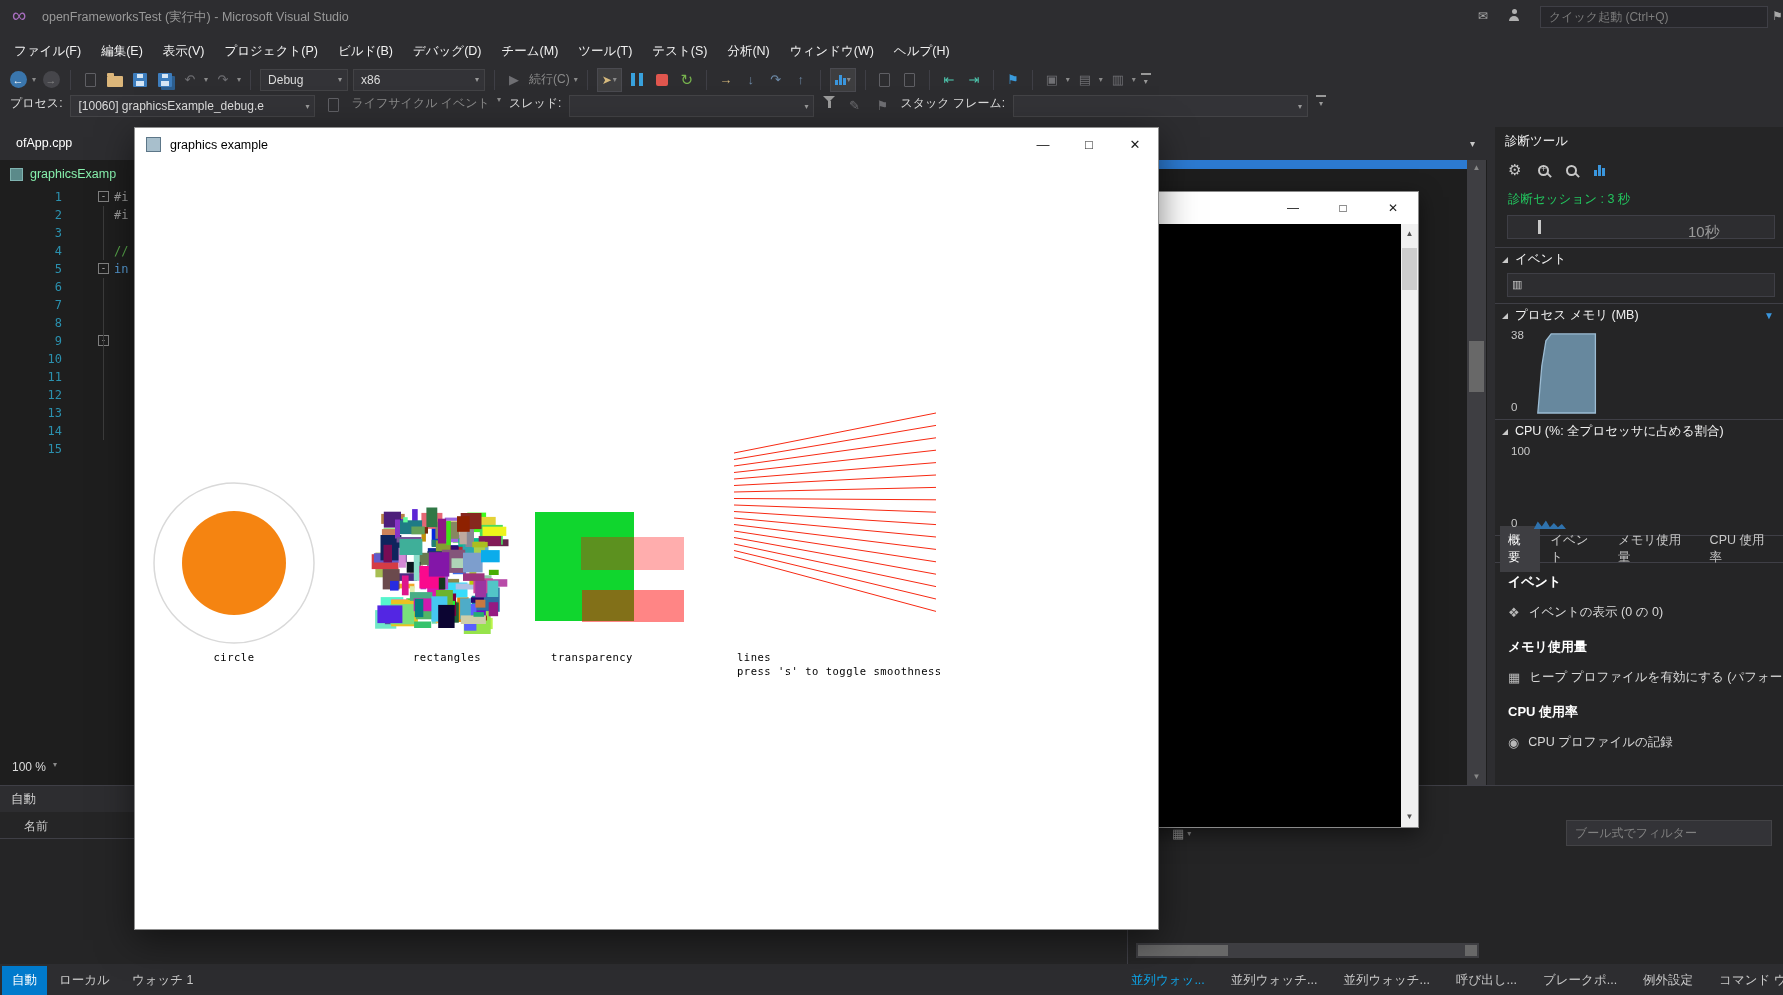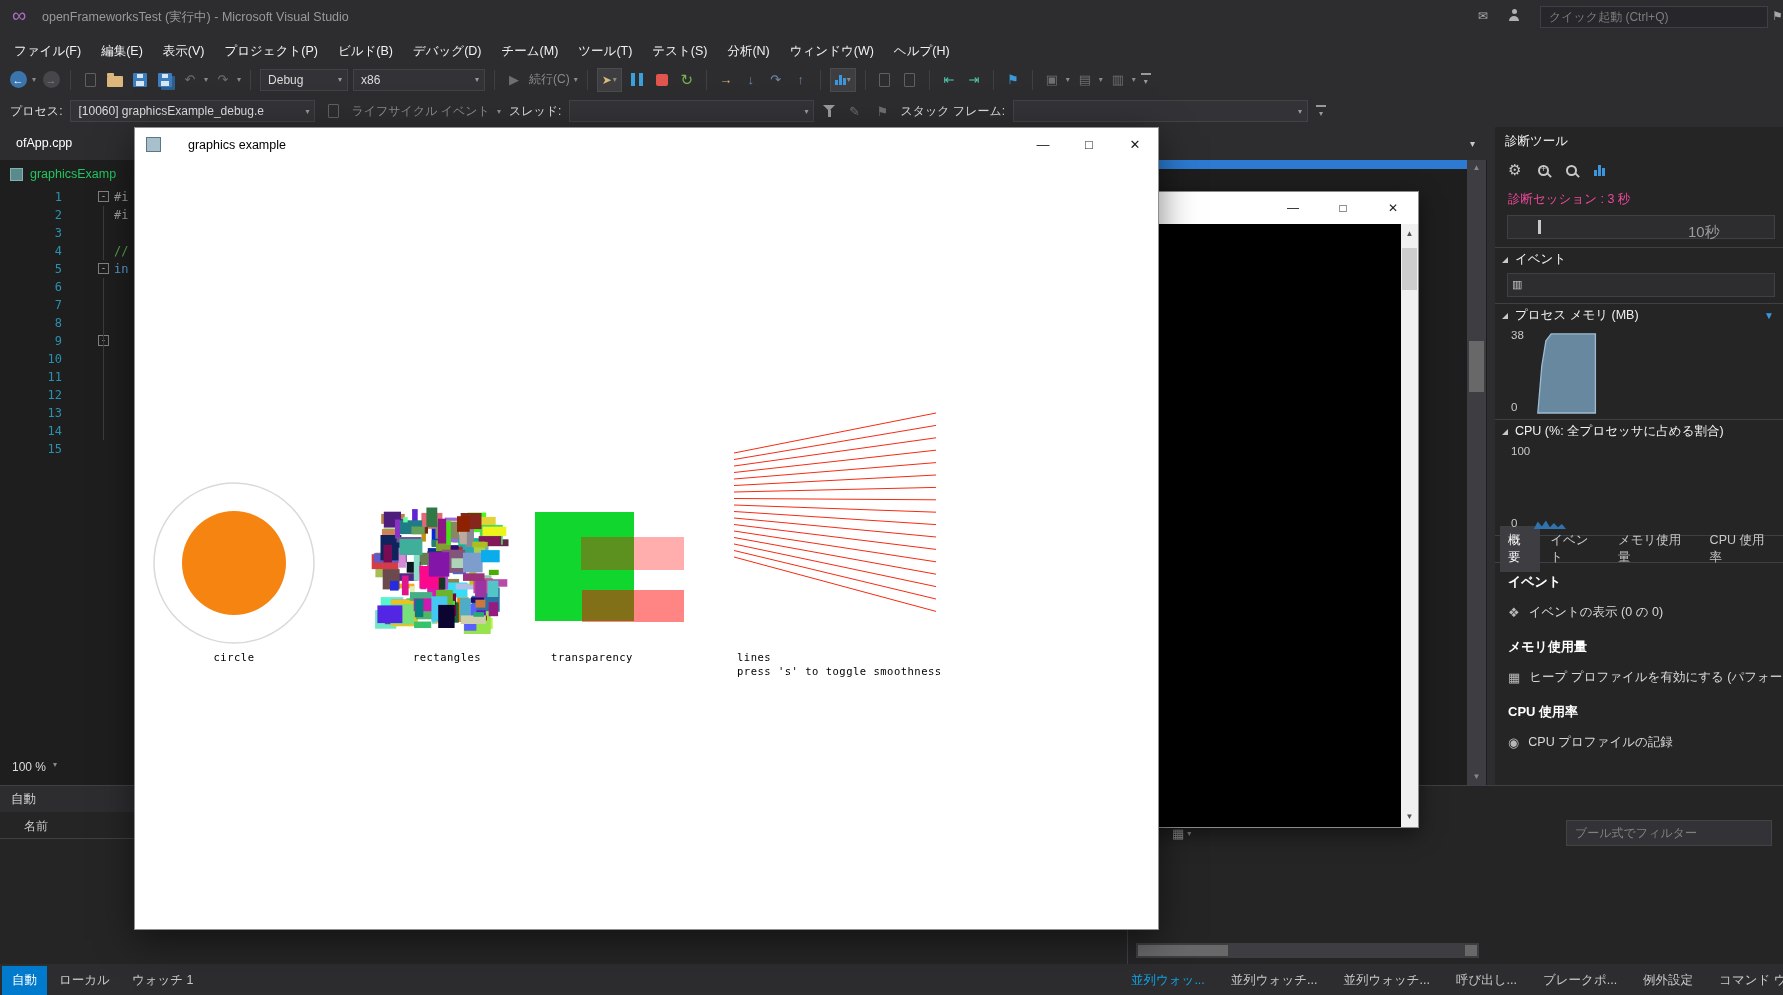--- a/index.html
+++ b/index.html
@@ -46,31 +46,31 @@
   .folder::before{content:"";position:absolute;top:-3px;left:0;width:7px;height:3px;background:#dcb67a;border-radius:1px 1px 0 0}
   .doc{width:11px;height:14px;border:1px solid #8a8a8a;border-radius:1px;display:inline-block}
   .doc.dim2{border-color:#5f5f64}
   .ovf{display:inline-flex;flex-direction:column;align-items:center;color:#999;font-size:8px}
   .ovf::before{content:"";width:10px;height:2px;background:#999;margin-bottom:2px}
   .funnel{position:relative;width:14px;height:14px;display:inline-block}
   .funnel::before{content:"";position:absolute;left:1px;top:1px;border-left:6px solid transparent;border-right:6px solid transparent;border-top:6px solid #9a9a9a}
   .funnel::after{content:"";position:absolute;left:5.5px;top:6px;width:3px;height:7px;background:#9a9a9a}
 
   
-  .procbar{position:absolute;left:0;top:95px;width:100%;height:32px;display:flex;align-items:center;padding-left:10px;gap:8px;background:#2d2d30;font-size:12px;color:#dcdcdc}
+  .procbar{position:absolute;left:0;top:95px;width:100%;height:32px;display:flex;align-items:flex-start;padding-left:10px;gap:8px;background:#2d2d30;font-size:12px;color:#dcdcdc}
   .proc-dim{color:#8a8a8a}
 
   
   .editor-bg{position:absolute;left:0;top:127px;width:1487px;height:658px;background:#1e1e1e}
   .editor-tabbar{position:absolute;left:0;top:127px;width:1487px;height:33px;background:#2d2d30}
   .etab{position:absolute;left:4px;top:0;height:33px;line-height:33px;padding:0 12px;font-size:12.5px;color:#fff}
   .etab-dd{position:absolute;right:12px;top:11px;color:#c8c8c8;font-size:10px}
   .breadcrumb{position:absolute;left:0;top:160px;width:1487px;height:28px;background:#1e1e1e;display:flex;align-items:center;padding-left:10px;gap:7px}
   .bc-icon{width:13px;height:13px;background:#5b8a8a;border:1px solid #7fb3b0}
-  .bc-text{font-size:12.5px;color:#22c55e}
+  .bc-text{font-size:12.5px;color:#86efac}
   .blue-strip{position:absolute;left:1151px;top:160px;width:333px;height:9px;background:#2c7ad1}
   .code-area{position:absolute;left:0;top:188px;width:1467px;height:570px;background:#1e1e1e;font-family:"DejaVu Sans Mono",monospace;font-size:12px}
   .code-row{display:flex;height:18px;line-height:18px}
   .ln{width:70px;text-align:right;padding-right:8px;color:#2b91af;flex:0 0 auto}
   .gut{width:44px;position:relative;flex:0 0 auto}
   .fold{position:absolute;left:28px;top:3px;width:11px;height:11px;border:1px solid #808080;font-size:9px;line-height:9px;text-align:center;color:#c8c8c8;background:#1e1e1e}
   .code{color:#d4d4d4;white-space:pre}
   .guide{position:absolute;left:103px;width:1px;background:#3c3c3c}
   .g1{top:18px;height:54px}
   .g2{top:90px;height:162px}
@@ -105,21 +105,21 @@
   
   .diag{position:absolute;left:1495px;top:127px;width:288px;height:658px;background:#252526;overflow:hidden;font-size:12.5px}
   .diag-title{height:28px;line-height:28px;padding-left:10px;color:#f1f1f1}
   .diag-toolbar{height:30px;display:flex;align-items:center;gap:17px;padding-left:13px}
   .gear{font-size:15px;color:#c8c8c8}
   .mag{width:11px;height:11px;border:2px solid #c8c8c8;border-radius:50%;position:relative;display:inline-block}
   .mag::after{content:"";position:absolute;width:6px;height:2px;background:#c8c8c8;transform:rotate(45deg);right:-5px;bottom:-2px}
   .mag .plus{position:absolute;left:0.5px;top:-3px;font-size:9px;color:#c8c8c8}
   .bars{display:inline-flex;align-items:flex-end;gap:1px}
   .bars i{display:block;width:3px;background:#3a96dd}
-  .diag-session{height:28px;line-height:28px;padding-left:13px;color:#ec4899}
+  .diag-session{height:28px;line-height:28px;padding-left:13px;color:#22c55e}
   .diag-ruler{position:relative;height:24px;margin:2px 8px 8px 12px;background:#2d2d30;border:1px solid #3f3f46}
   .ruler-marker{position:absolute;left:30px;top:4px;width:3px;height:14px;background:#c8c8c8}
   .ruler-label{position:absolute;left:180px;top:7px;color:#9a9a9a;font-size:15px}
   .diag-sec{display:flex;align-items:center;height:24px;padding-left:7px;gap:7px;border-top:1px solid #3f3f46;color:#f1f1f1}
   .exp{width:0;height:0;border-bottom:6px solid #c8c8c8;border-left:6px solid transparent}
   .mem-flag{margin-left:auto;margin-right:9px;color:#3a96dd;font-size:10px}
   .events-track{position:relative;height:24px;margin:2px 8px 6px 12px;border:1px solid #3f3f46;background:#2d2d30}
   .track-icon{position:absolute;left:4px;top:4px;font-size:11px;color:#c8c8c8}
   .chart{position:relative;height:88px;margin:0 8px 4px 12px}
   .chart svg{position:absolute;left:0;top:0;display:block}
@@ -141,21 +141,21 @@
   .cwbtn{width:50px;height:32px;display:flex;align-items:center;justify-content:center;color:#1a1a1a;font-size:12px}
   .cwin-scroll{position:absolute;right:0;top:32px;bottom:0;width:17px;background:#f0f0f0}
   .cs-arr{position:absolute;left:0;width:17px;height:16px;text-align:center;line-height:16px;font-size:8px;color:#505050}
   .cs-arr.up{top:2px}.cs-arr.down{bottom:2px}
   .cs-thumb{position:absolute;left:1px;top:24px;width:15px;height:42px;background:#cdcdcd}
 
   
   .gwin{position:absolute;left:134px;top:127px;width:1025px;height:803px;background:#fff;border:1px solid #8f8f8f;box-shadow:0 10px 34px rgba(0,0,0,.5);z-index:10}
   .gwin-titlebar{height:33px;display:flex;align-items:center;background:#fff}
   .gwin-icon{width:15px;height:15px;margin-left:11px;background:#a8bfcc;border:1px solid #5c7688;flex:0 0 auto}
-  .gwin-title{margin-left:27px;font-size:12.5px;color:#000}
+  .gwin-title{margin-left:9px;font-size:12.5px;color:#000}
   .wbtns{margin-left:auto;display:flex}
   .wbtn{width:46px;height:33px;display:flex;align-items:center;justify-content:center;color:#1a1a1a;font-size:13px}
   .gcanvas{display:block;background:#fff}
   .glabel{font-family:"DejaVu Sans Mono",monospace;font-size:10.5px;fill:#000;letter-spacing:0.5px}
 </style>
 </head>
 <body>
 
 <div class="titlebar">
   <span class="vs-logo">∞</span>

